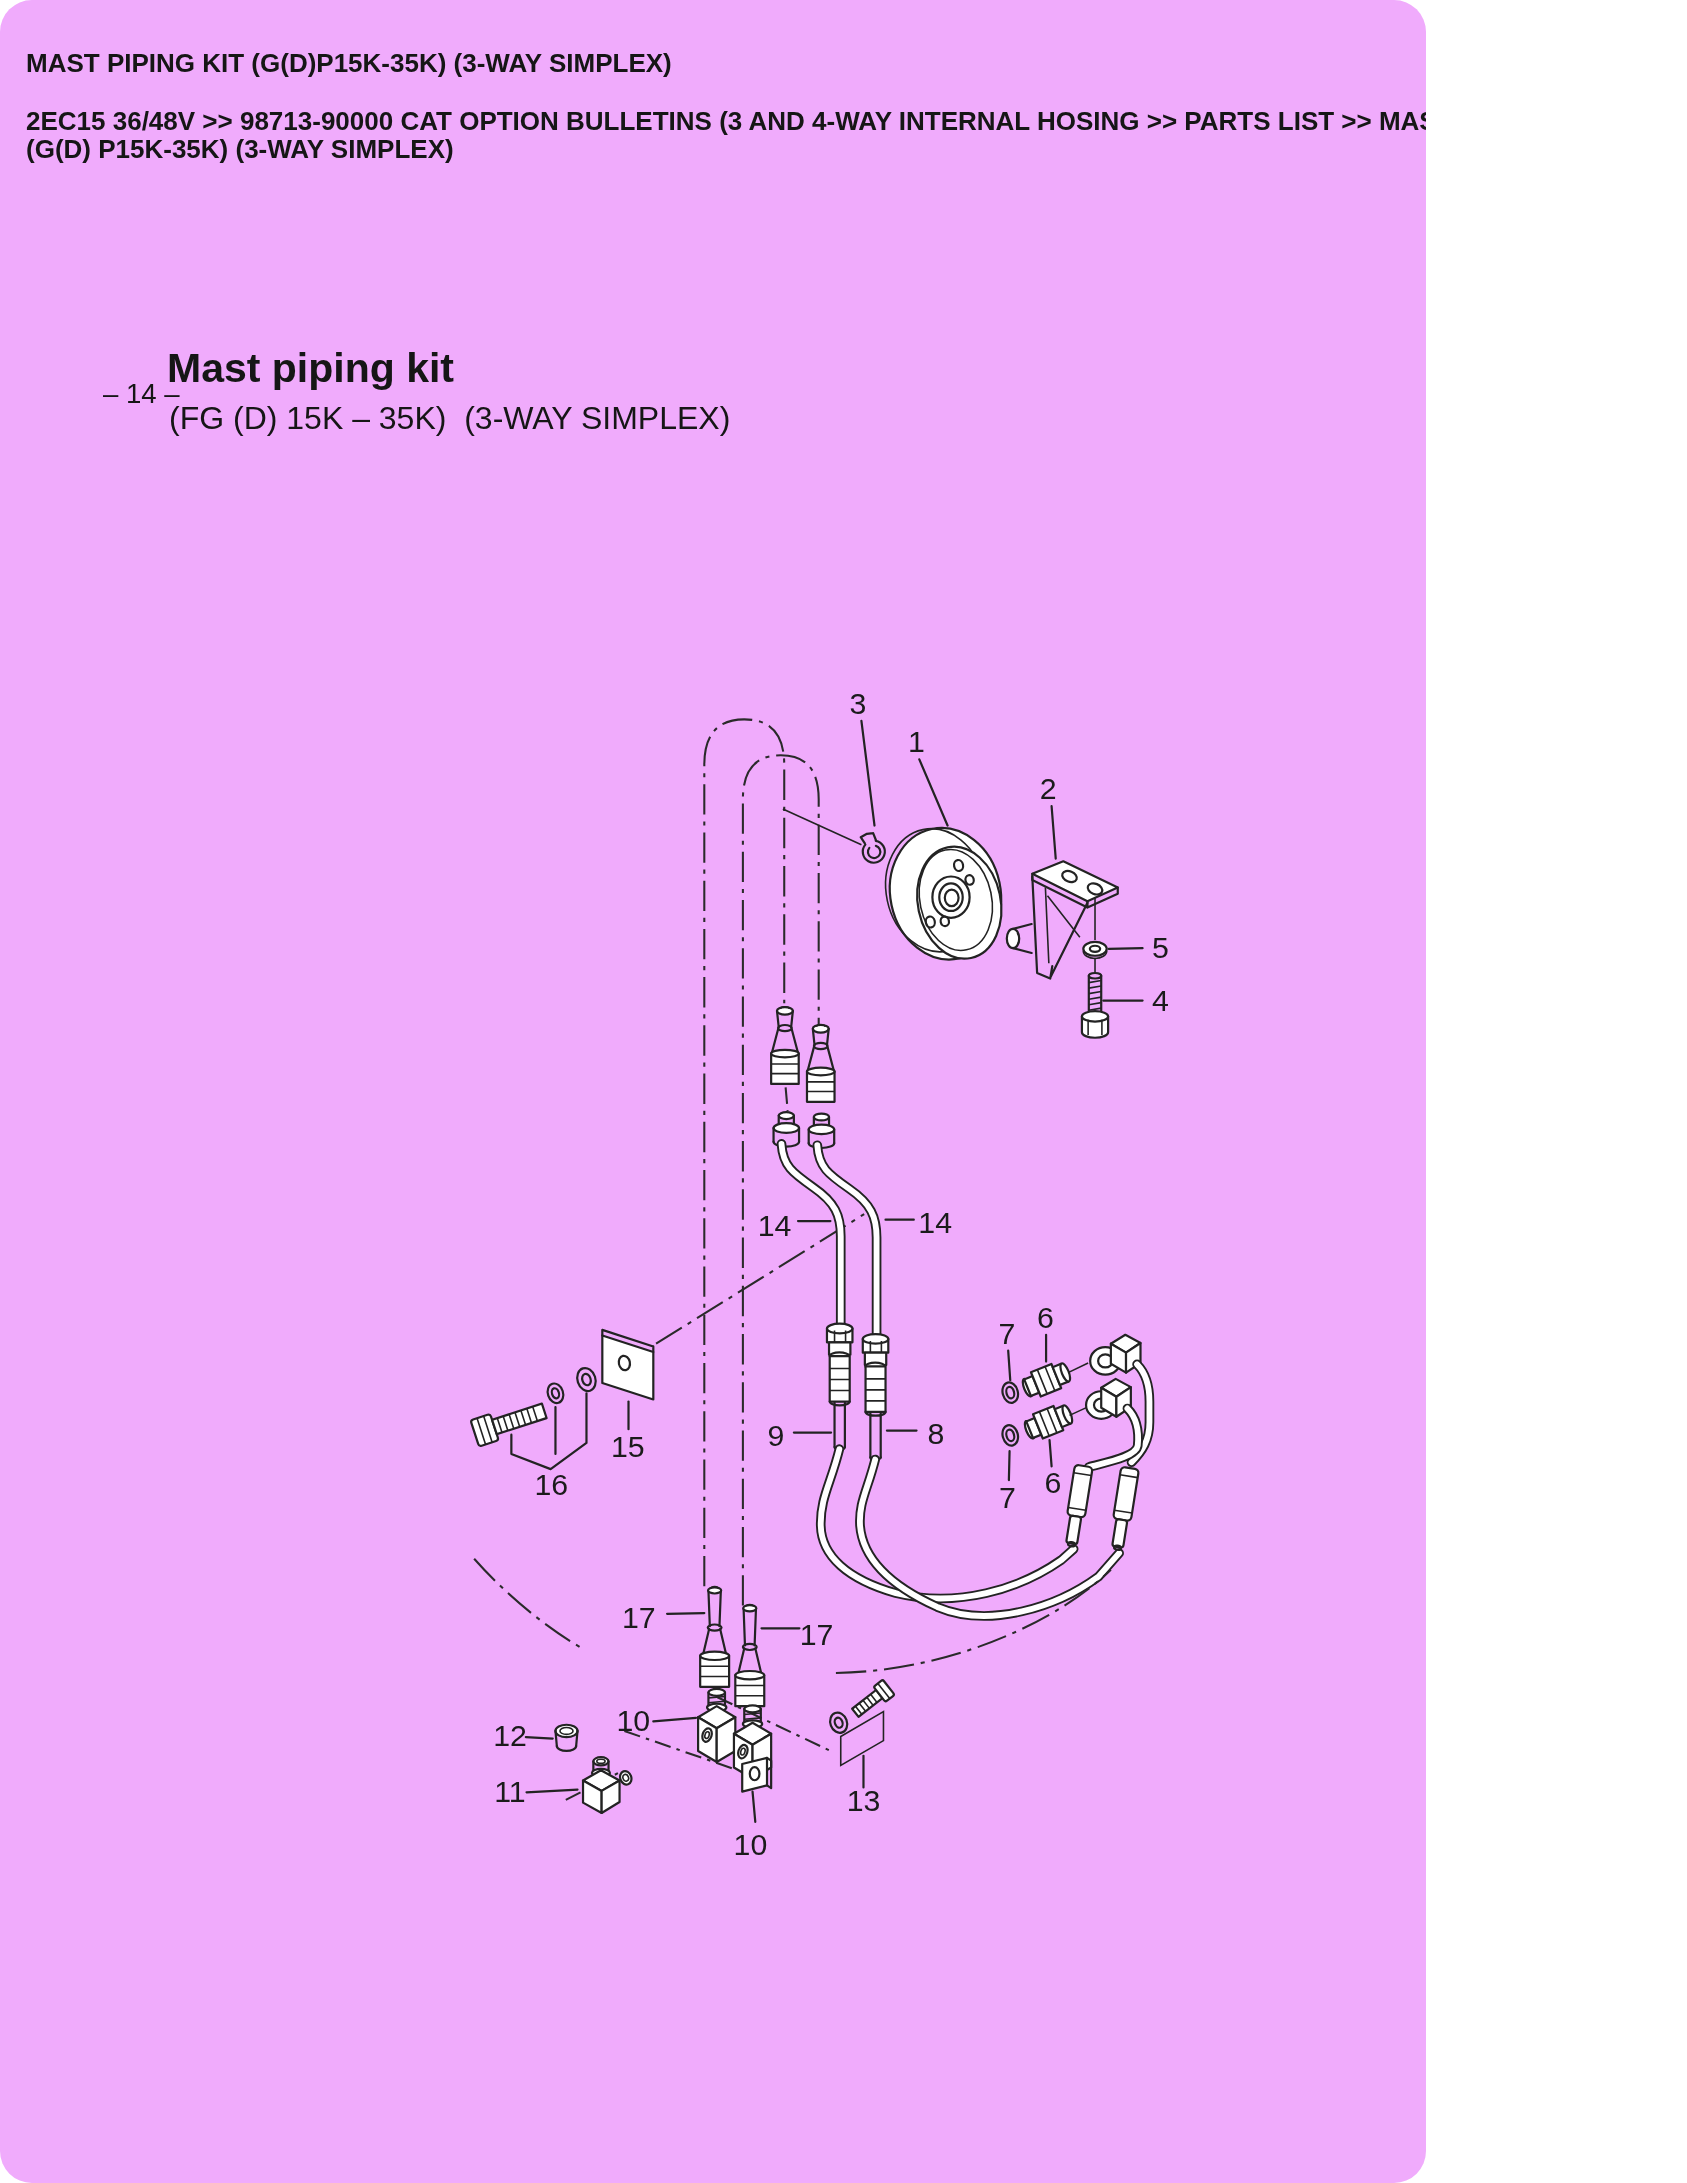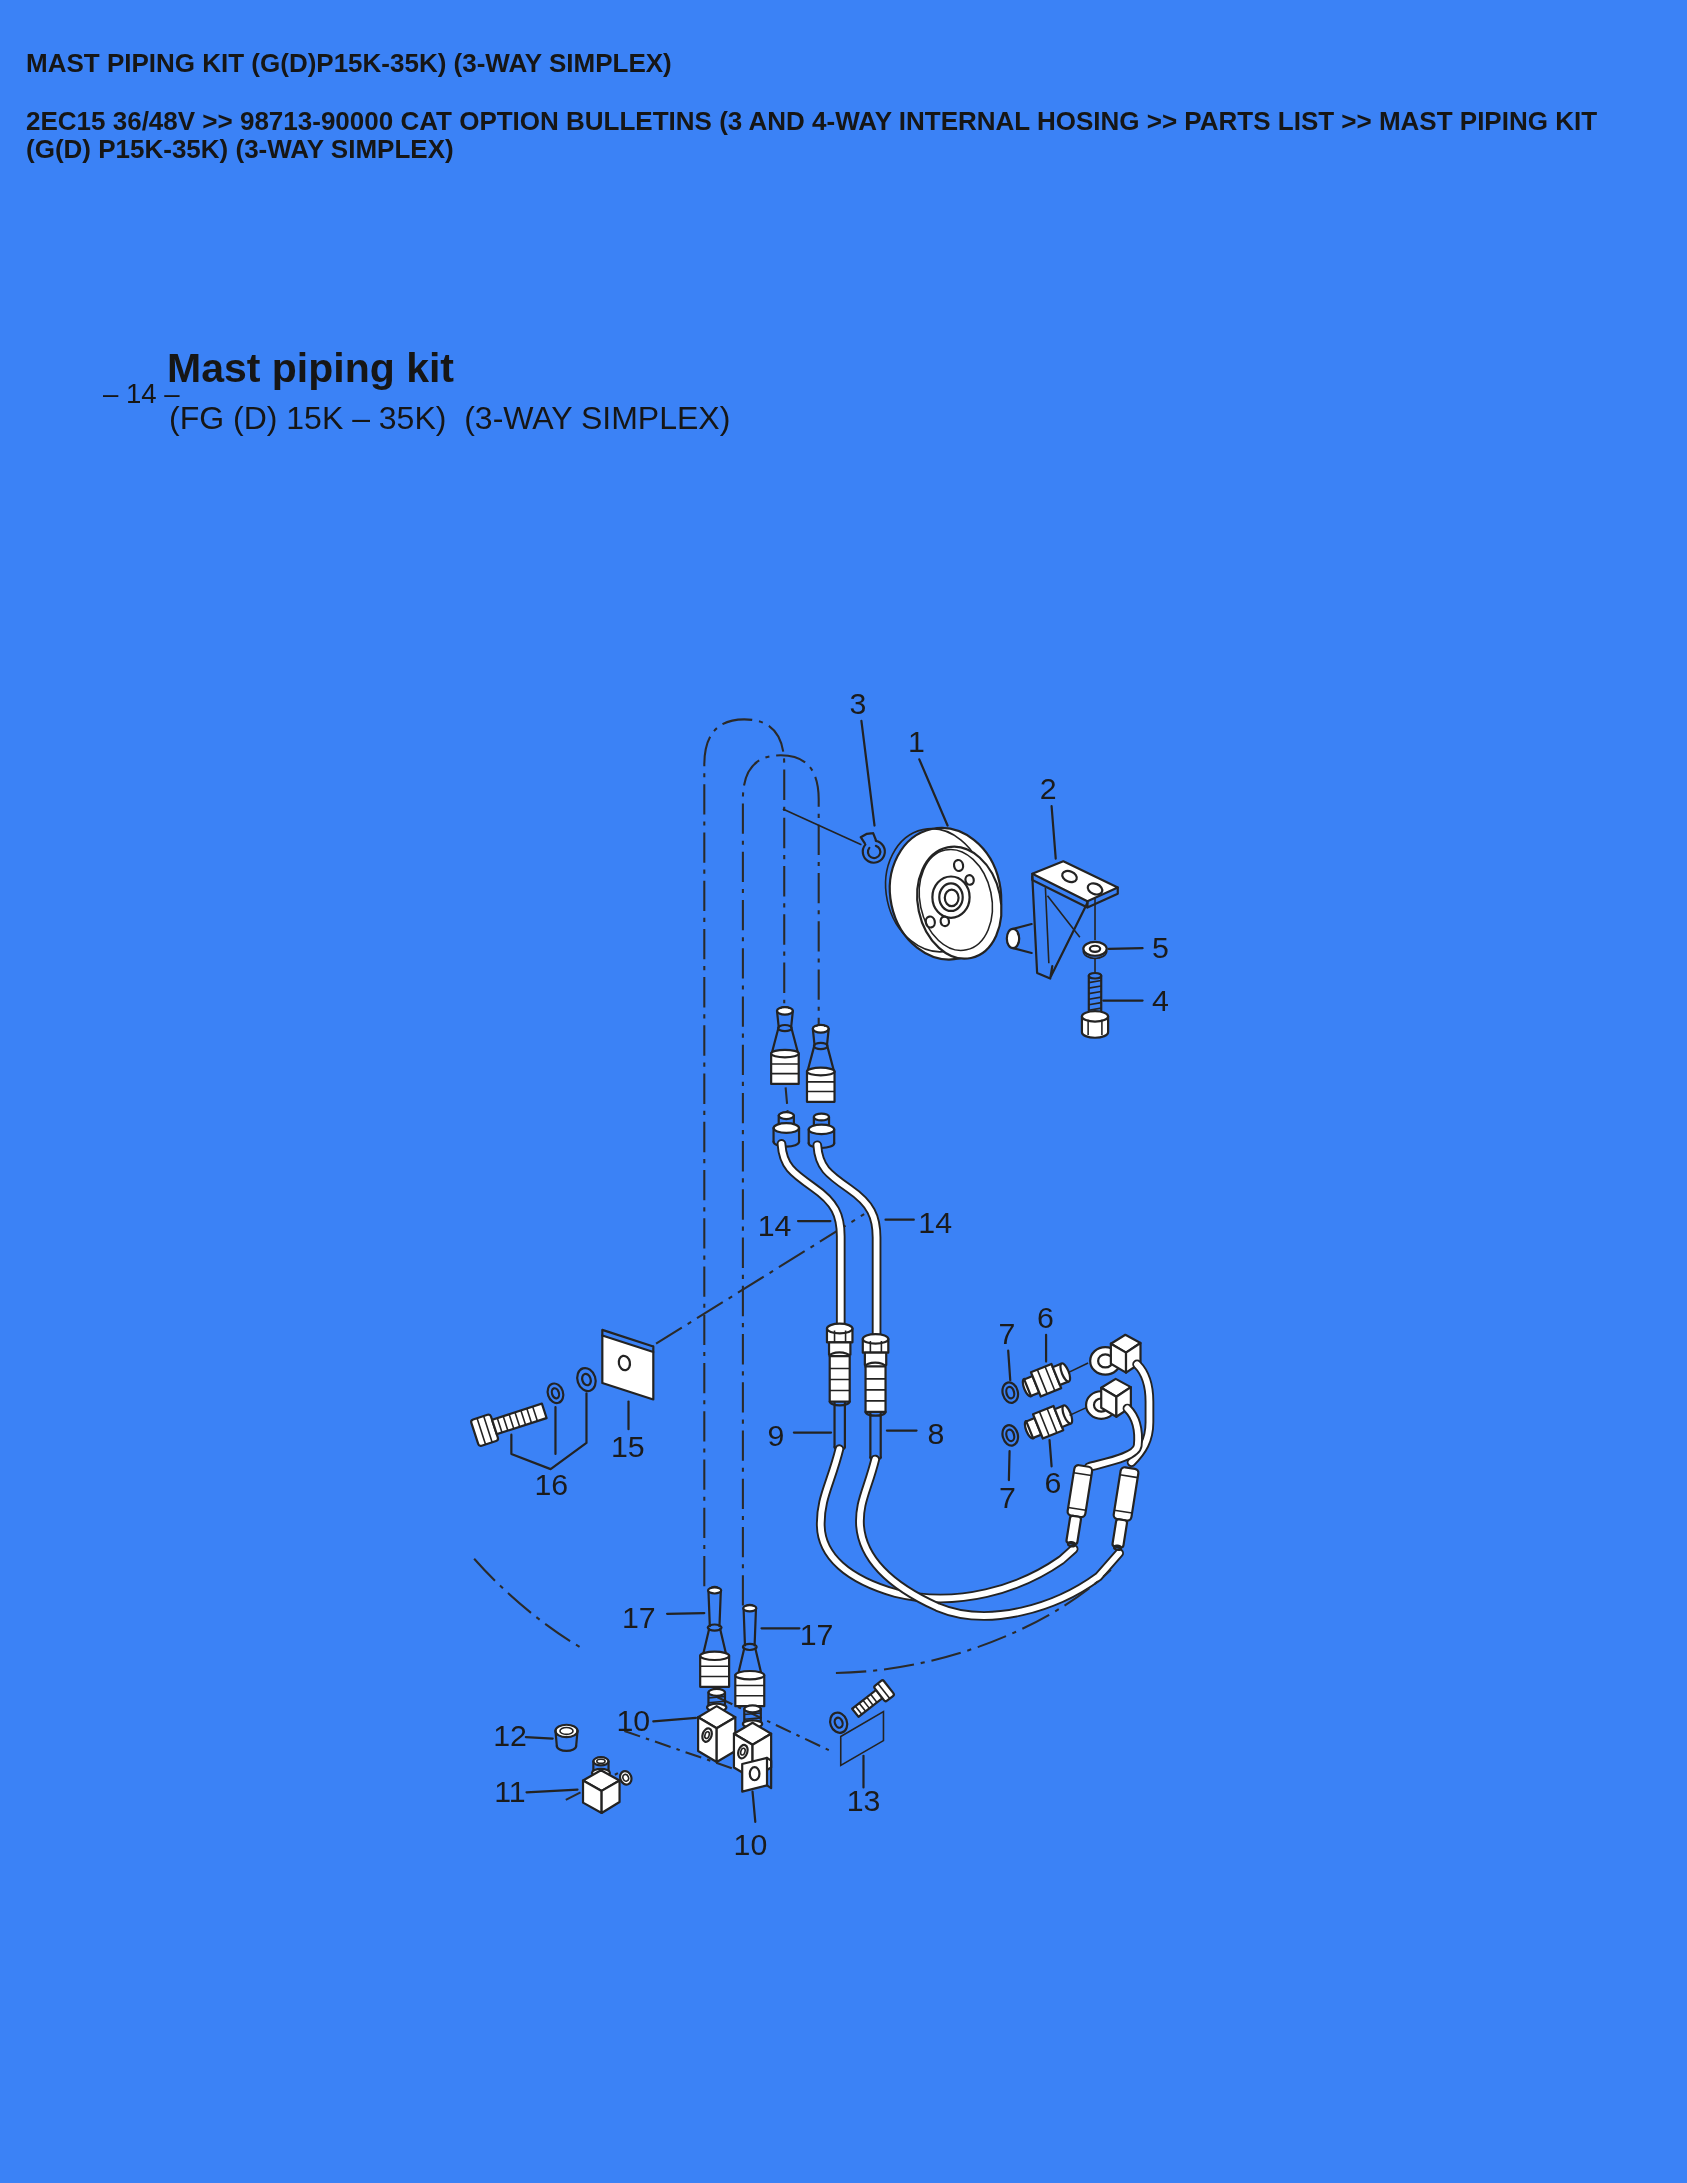--- a/index.html
+++ b/index.html
@@ -1,17 +1,17 @@
 <!DOCTYPE html>
 <html style="font-size:11px"><head>
 <meta charset="utf-8">
 <style>
   html,body{margin:0;padding:0;background:#fff;}
-  #page{position:relative;width:1687px;height:2183px;background:#3b82f6;overflow:hidden;
-        font-family:"Liberation Sans",sans-serif;color:#161616;}
+  #page{position:relative;width:1426px;height:2183px;background:#f0abfc;overflow:hidden;
+        font-family:"Liberation Sans",sans-serif;color:#161616;border-radius:32px;}
   .hdr-title{position:absolute;left:26px;top:48px;font-size:26px;font-weight:bold;
              letter-spacing:0px;white-space:nowrap;}
   .breadcrumb{position:absolute;left:26px;top:107px;width:1613px;font-size:26px;
               font-weight:bold;line-height:28px;}
   .fig-marker{position:absolute;left:103px;top:378px;width:83px;font-size:27.6px;text-align:left;}
   .fig-title{position:absolute;left:167px;top:345px;font-size:41px;font-weight:bold;white-space:pre;}
   .fig-subtitle{position:absolute;left:169px;top:400px;font-size:32px;white-space:pre;text-align:right;}
   svg{position:absolute;left:0;top:0;}
   .ln{fill:none;stroke:#232323;stroke-width:3.2;stroke-linecap:round;stroke-linejoin:round;}
   .fw{fill:#ffffff;stroke:#232323;stroke-width:3.2;stroke-linejoin:round;}

